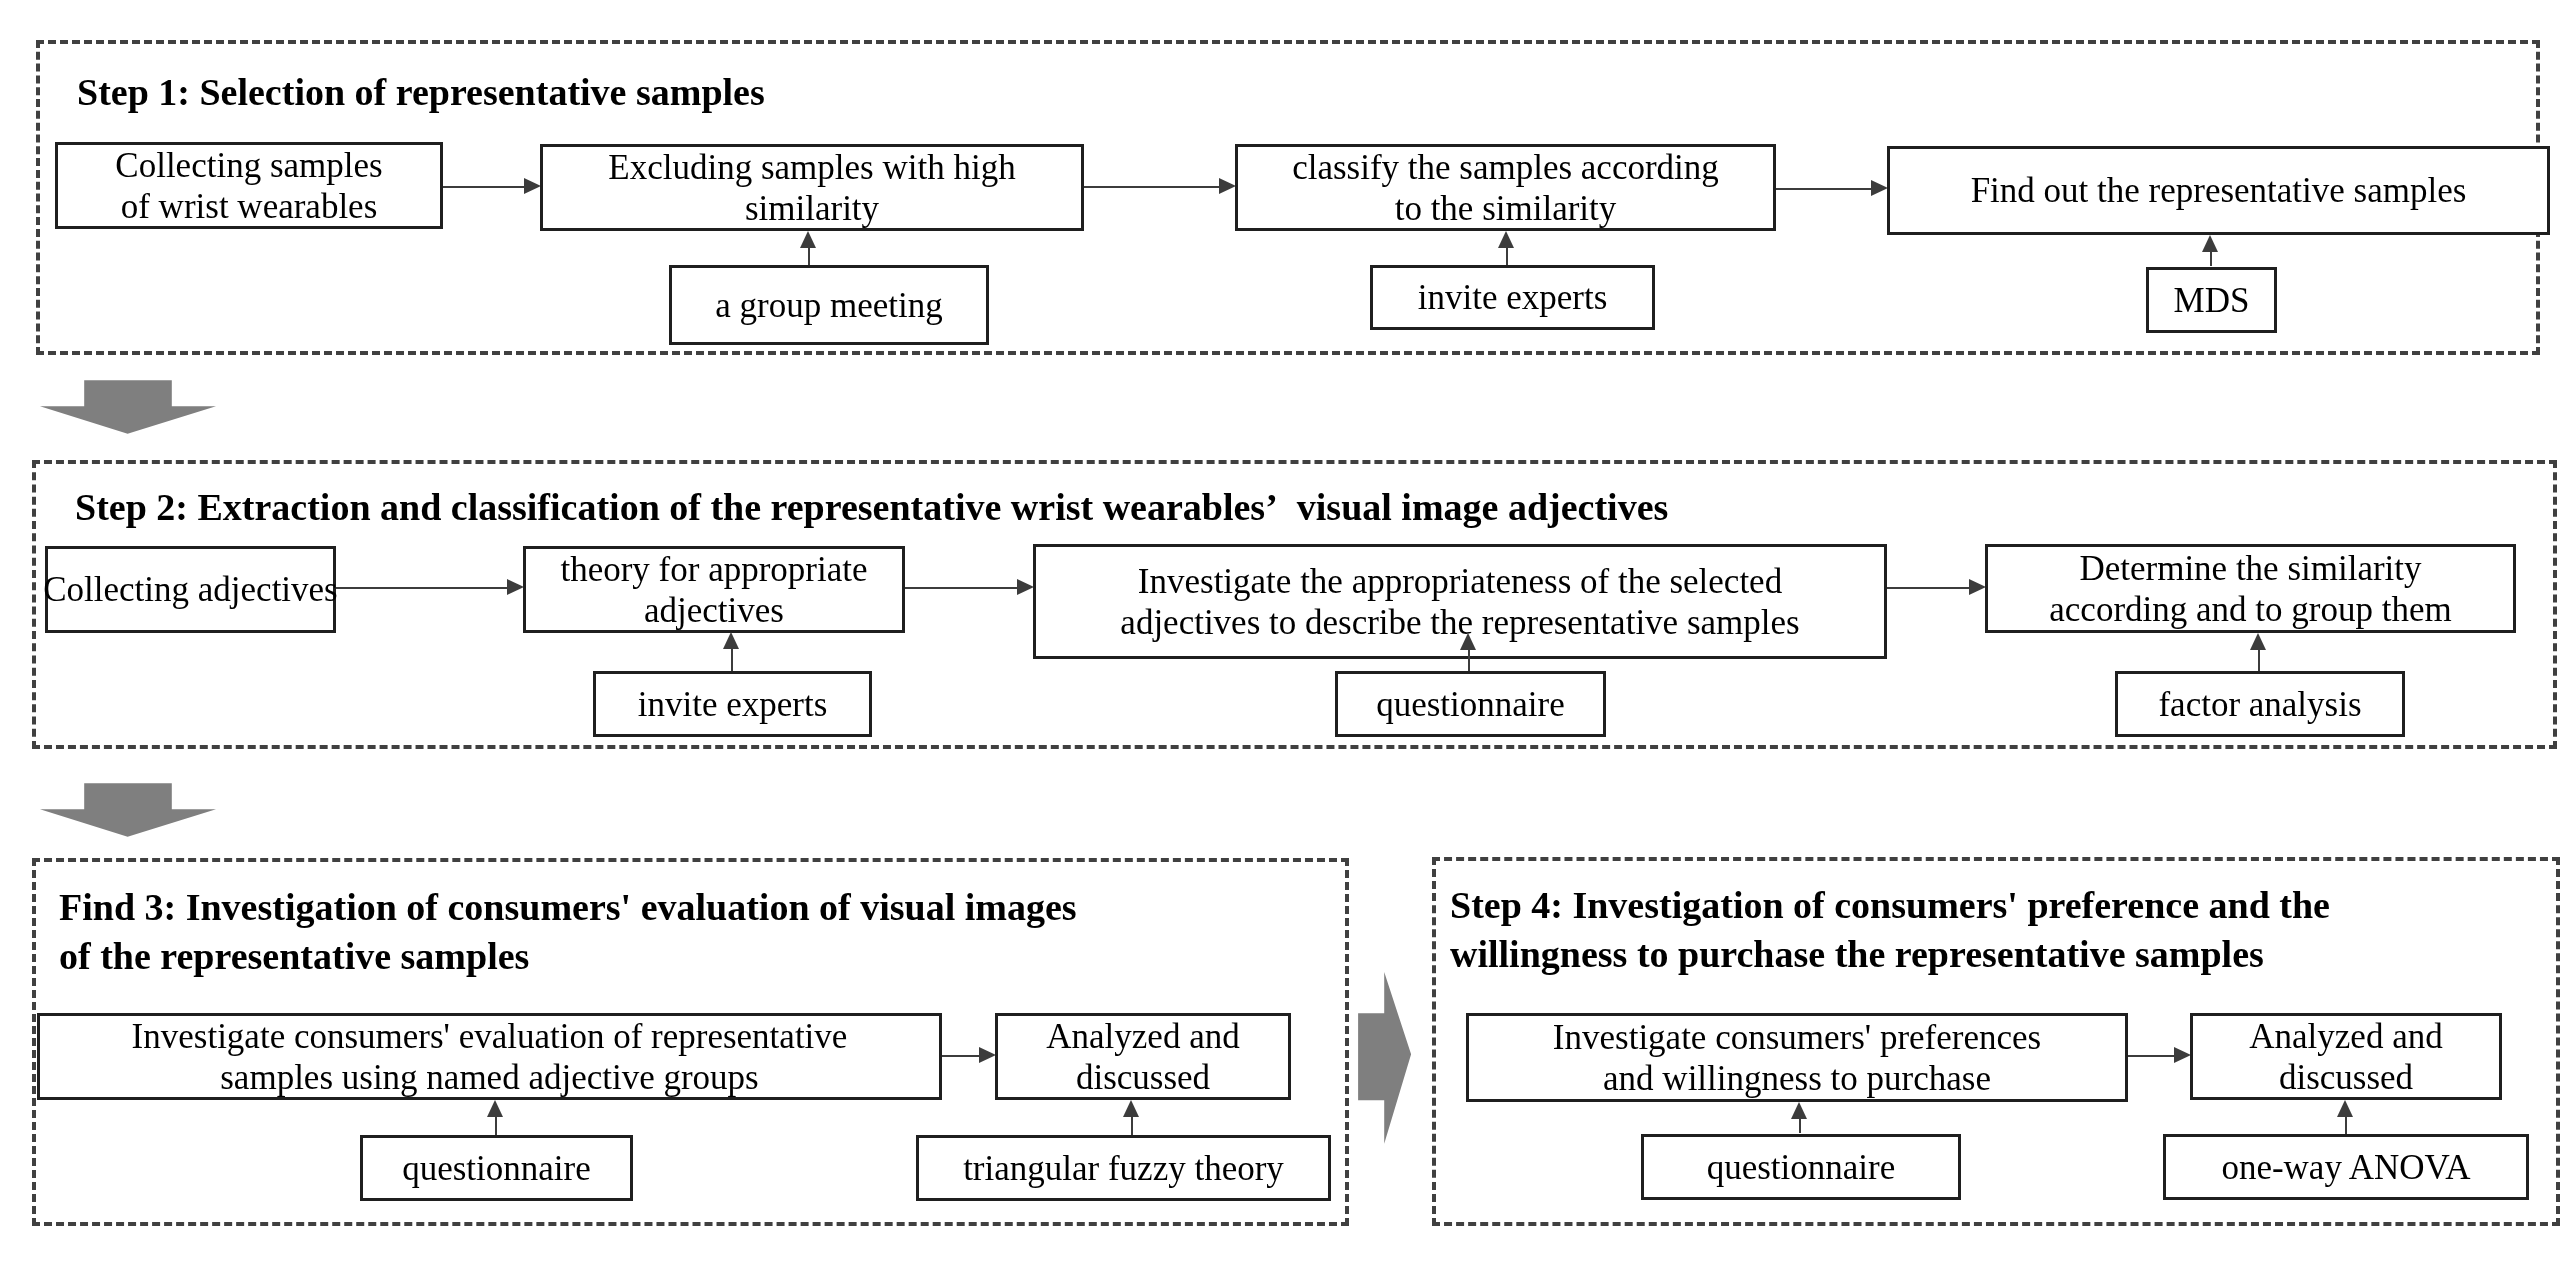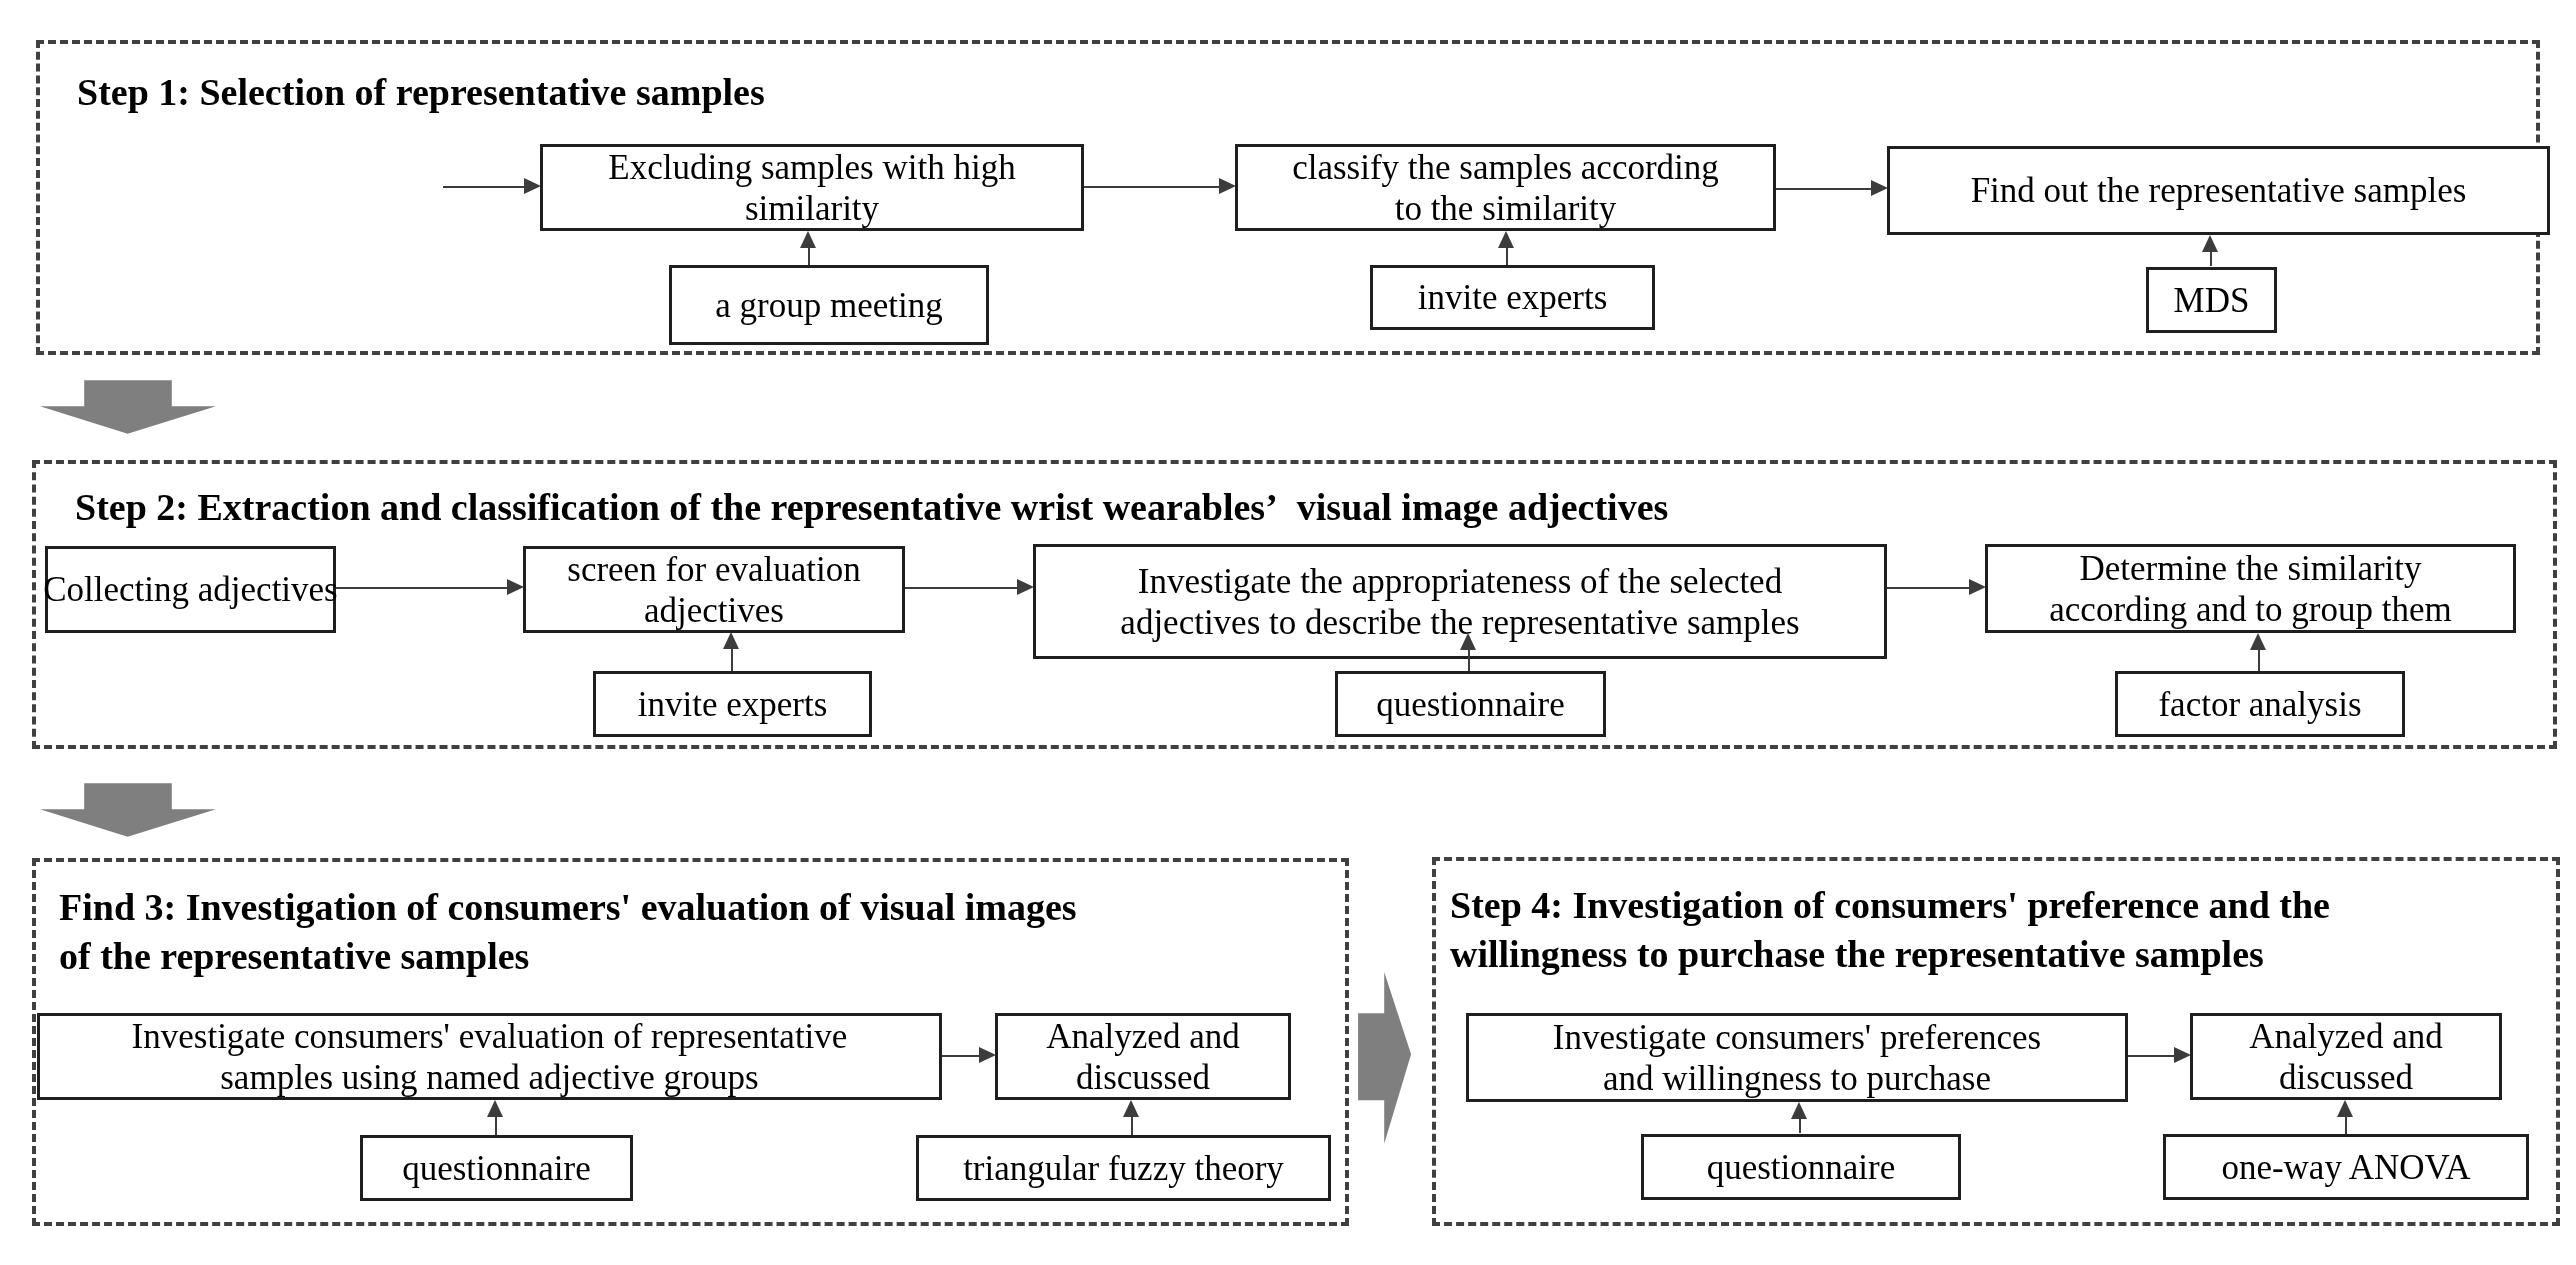--- a/index.html
+++ b/index.html
@@ -77,20 +77,24 @@
   .blk { position: absolute; }
 </style>
 </head>
 <body>
 
 <div id="canvas">
 
   <div class="frame" style="left:36px; top:40px; width:2504px; height:315px"></div>
   <div class="title" style="left:77px; top:68px">Step 1: Selection of representative samples</div>
 
+  <div class="box" style="left:55px; top:142px; width:388px; height:87px">
+    <span class="ln">Collecting samples</span>
+    <span class="ln">of wrist wearables</span>
+  </div>
   <div class="ar" style="left:443px; top:186px; width:81px"></div>
 
   <div class="box" style="left:540px; top:144px; width:544px; height:87px">
     <span class="ln">Excluding samples with high</span>
     <span class="ln">similarity</span>
   </div>
   <div class="ar" style="left:1084px; top:186px; width:135px"></div>
 
   <div class="box" style="left:1235px; top:144px; width:541px; height:87px">
     <span class="ln">classify the samples according</span>
@@ -123,21 +127,21 @@
 
   <div class="frame" style="left:32px; top:460px; width:2525px; height:289px"></div>
   <div class="title" style="left:75px; top:483px">Step 2: Extraction and classification of the representative wrist wearables’ visual image adjectives</div>
 
   <div class="box" style="left:45px; top:546px; width:291px; height:87px">
     <span class="ln">Collecting adjectives</span>
   </div>
   <div class="ar" style="left:336px; top:587px; width:171px"></div>
 
   <div class="box" style="left:523px; top:546px; width:382px; height:87px">
-    <span class="ln">screen for evaluation</span>
+    <span class="ln">theory for appropriate</span>
     <span class="ln">adjectives</span>
   </div>
   <div class="ar" style="left:905px; top:587px; width:112px"></div>
 
   <div class="box" style="left:1033px; top:544px; width:854px; height:115px">
     <span class="ln">Investigate the appropriateness of the selected</span>
     <span class="ln">adjectives to describe the representative samples</span>
   </div>
   <div class="ar" style="left:1887px; top:587px; width:82px"></div>
 

